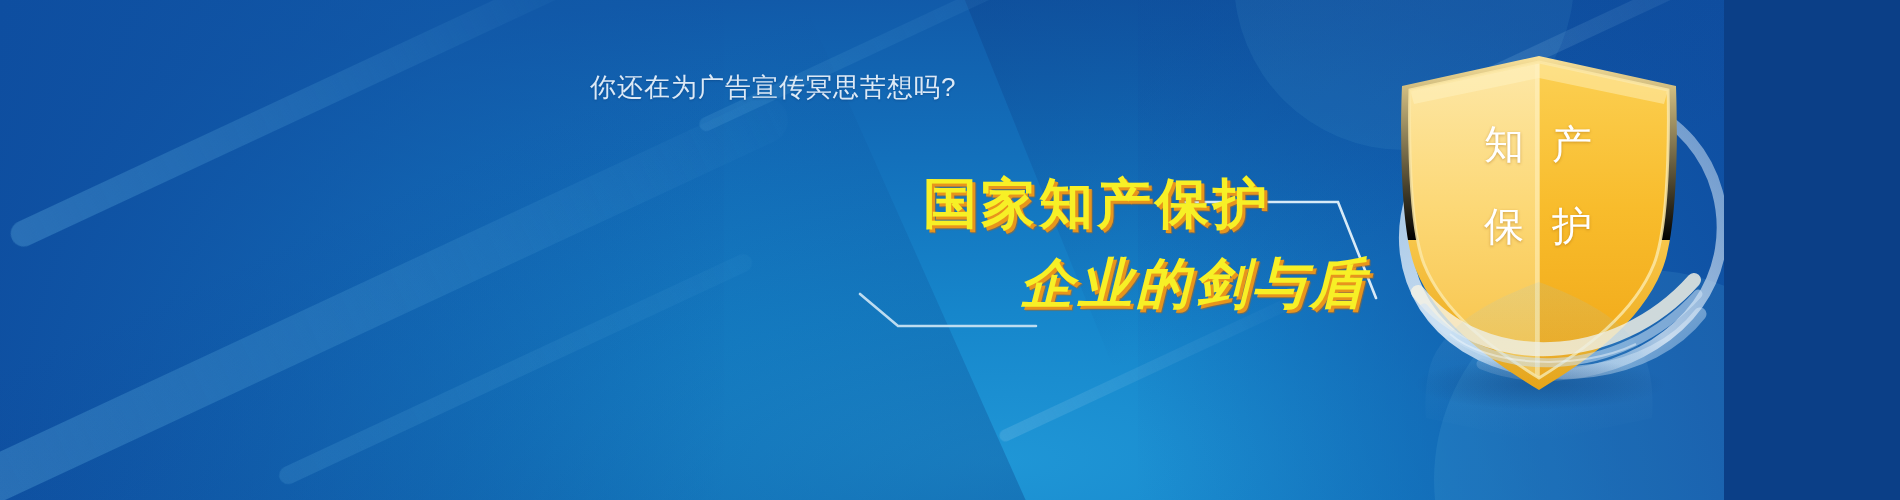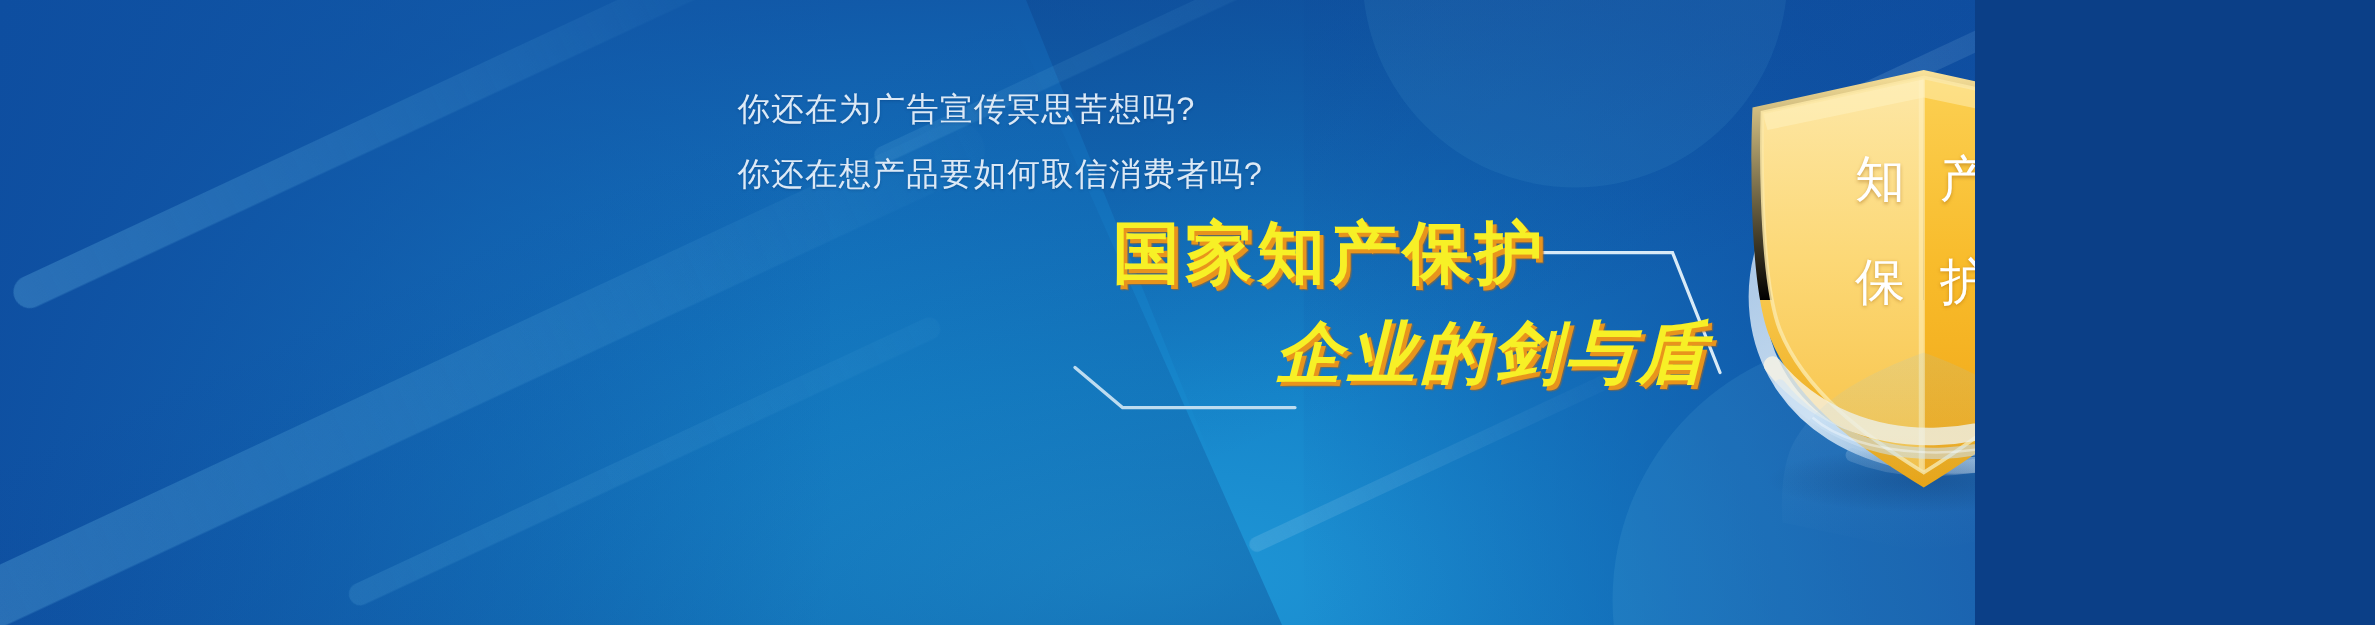--- a/index.html
+++ b/index.html
@@ -6,21 +6,21 @@
     margin: 0;
     padding: 0;
     background: #0b3f87;
   }
   body {
     font-family: "Liberation Sans", "DejaVu Sans", sans-serif;
   }
 
   #banner {
     position: relative;
-    width: 1580px;
+    width: 1724px;
     height: 500px;
     overflow: hidden;
     background: #1158a8;
   }
 
   
   .bg-base {
     position: absolute;
     inset: 0;
     background:
@@ -124,21 +124,21 @@
   .headline {
     position: absolute;
     font-size: 54px;
     font-weight: bold;
     line-height: 1;
     letter-spacing: 4px;
     white-space: nowrap;
     color: #f7f026;
     text-shadow: 3px 3px 0 #e8941c, 4px 4px 1px rgba(186,100,12,0.55);
   }
-  .headline-1 { left: 890px; top: 8px; text-align: right; }
+  .headline-1 { left: 923px; top: 8px; text-align: right; }
   .headline-2 { left: 1020px; top: 88px; font-style: italic; }
 
   
   .bracket {
     position: absolute;
     pointer-events: none;
   }
   .bracket-top { left: 1180px; top: 180px; }
   .bracket-bottom { left: 840px; top: 268px; }
 
@@ -191,21 +191,20 @@
 
   <div class="streak streak-1"></div>
   <div class="streak streak-2"></div>
   <div class="streak streak-3"></div>
   <div class="streak streak-4"></div>
   <div class="streak streak-5"></div>
   <div class="streak streak-6"></div>
 
   <div class="sub-lines">
     <div class="sub-line">你还在为广告宣传冥思苦想吗?</div>
-    <div class="sub-line">你还在想产品要如何取信消费者吗?</div>
   </div>
 
   <svg class="bracket bracket-top" width="210" height="130" viewBox="0 0 210 130">
     <path d="M4 22 L158 22 L196 118" fill="none" stroke="#d8eaf7" stroke-width="2.6" stroke-linecap="round"></path>
   </svg>
 
   <svg class="bracket bracket-bottom" width="210" height="80" viewBox="0 0 210 80">
     <path d="M20 26 L58 58 L196 58" fill="none" stroke="#bddcf0" stroke-width="2.6" stroke-linecap="round"></path>
   </svg>
 

